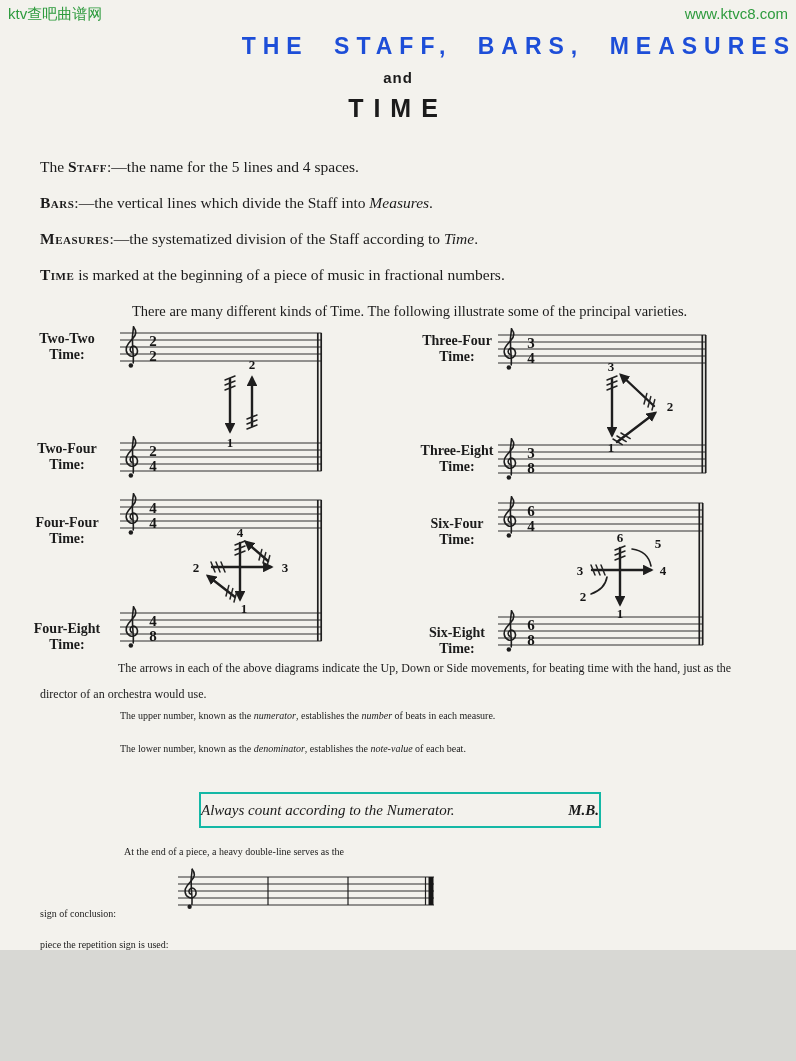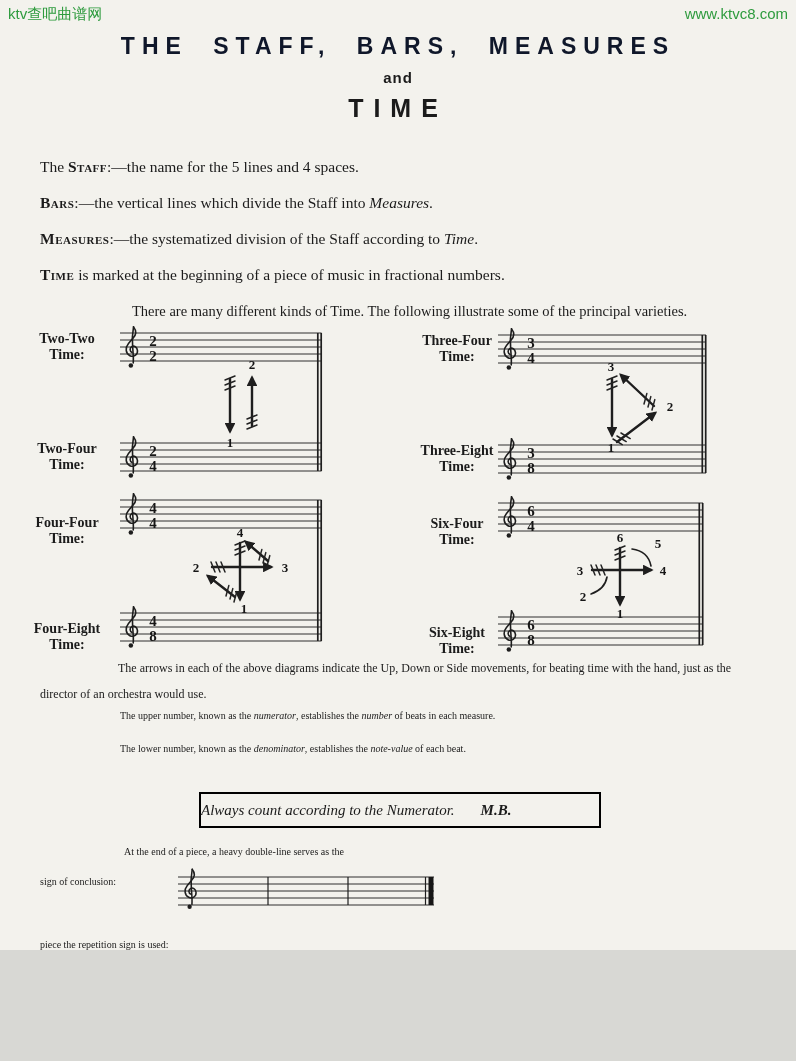--- a/index.html
+++ b/index.html
@@ -8,38 +8,38 @@
     background:#f3f2ed;color:#1b1b1b;overflow:hidden;
     font-family:"Liberation Serif",serif;
   }
   .abs{position:absolute;}
   
   .wm-green{font-family:"Liberation Sans",sans-serif;font-size:15px;color:#2e9b3e;}
   .wm-bottom{font-family:"Liberation Sans",sans-serif;font-size:14px;margin-left:44px;}
   .wm-site{color:#90908c;}
   .wm-domain{color:#c25429;}
   
-  .title-main{left:0;right:0;top:33px;text-align:center;
+  .title-main{left:0;right:0;top:33px;text-align:right;
     font-family:"Liberation Sans",sans-serif;font-weight:bold;font-size:23px;
-    letter-spacing:7px;word-spacing:12px;color:#0f172a;}
+    letter-spacing:7px;word-spacing:12px;color:#1d4ed8;}
   .title-and{left:0;right:0;top:69px;text-align:center;
     font-family:"Liberation Sans",sans-serif;font-weight:bold;font-size:15px;letter-spacing:1px;}
   .title-sub{left:0;right:0;top:94px;text-align:center;
     font-family:"Liberation Sans",sans-serif;font-weight:bold;font-size:25px;letter-spacing:10px;}
   
   .def{left:40px;width:735px;font-size:15.5px;white-space:nowrap;}
   .sc{font-variant:small-caps;font-weight:bold;letter-spacing:0.5px;}
   .it{font-style:italic;}
   .indent-line{white-space:nowrap;font-size:10px;}
   .para{font-size:12px;line-height:26px;}
   
   .meter-label{width:106px;text-align:center;font-weight:bold;font-size:14px;line-height:16px;}
   
-  #note-box{left:199px;top:792px;width:398px;height:32px;border:2px solid #000000;
-    display:flex;align-items:center;justify-content:flex-start;font-size:15px;}
+  #note-box{left:199px;top:792px;width:398px;height:32px;border:2px solid #14b8a6;
+    display:flex;align-items:center;justify-content:space-between;font-size:15px;gap:48px;}
   #note-box .mb{margin-left:26px;font-weight:bold;}
   
   #signature{left:26px;top:980px;font-size:44px;font-style:italic;
     font-family:"DejaVu Serif",serif;color:#c5202e;transform:rotate(-1.5deg);
     white-space:nowrap;}
   #page-number{left:0;right:0;top:1008px;text-align:right;font-size:12px;letter-spacing:1px;}
   svg text{font-family:"Liberation Serif",serif;}
   .beat-num{font-size:13px;font-weight:bold;}
   .timesig{font-size:15px;font-weight:bold;}
 </style>
@@ -229,21 +229,21 @@
   <p class="abs indent-line" style="left:120px;top:710px;margin:0"><span>The upper number, known as the </span><span class="it">numerator</span><span>, establishes the </span><span class="it">number</span><span> of beats in each measure.</span></p>
 
   <p class="abs indent-line" style="left:120px;top:743px;margin:0"><span>The lower number, known as the </span><span class="it">denominator</span><span>, establishes the </span><span class="it">note-value</span><span> of each beat.</span></p>
 
   <div class="abs" id="note-box">
     <span class="it">Always count according to the Numerator.</span>
     <span class="it mb">M.B.</span>
   </div>
 
   <p class="abs indent-line" style="left:120px;top:842px;margin:4px">At the end of a piece, a heavy double-line serves as the</p>
-  <p class="abs indent-line" style="left:40px;top:876px;margin:0">sign of conclusion:</p>
+  <p class="abs indent-line" style="left:40px;top:908px;margin:0">sign of conclusion:</p>
 
   <svg class="abs" style="left:0;top:860px" width="796" height="60" viewBox="0 860 796 60">
     <g stroke="#2e2e2e" stroke-width="1">
       <path d="M178 877 H434 M178 884 H434 M178 891 H434 M178 898 H434 M178 905 H434"></path>
     </g>
     <g stroke="#1e1e1e" stroke-width="1.2">
       <path d="M268 877 V905"></path>
       <path d="M348 877 V905"></path>
       <path d="M425.5 877 V905"></path>
     </g>

